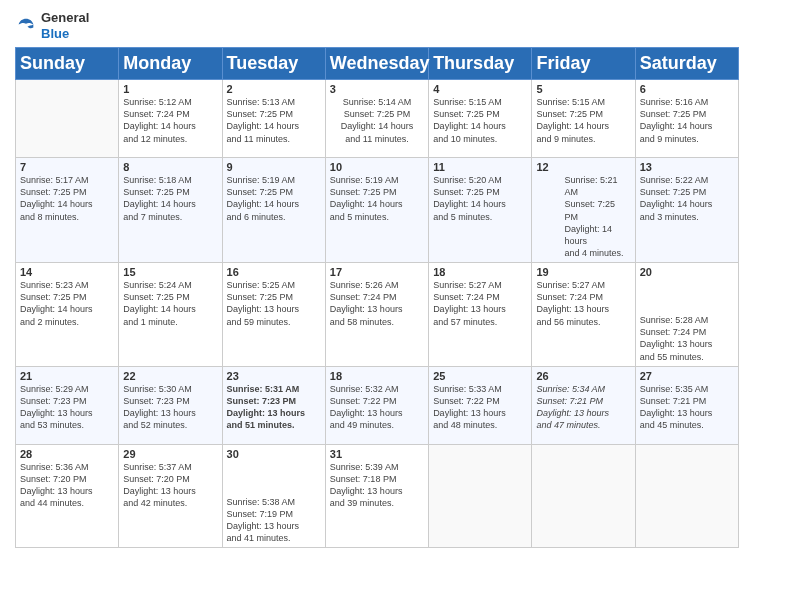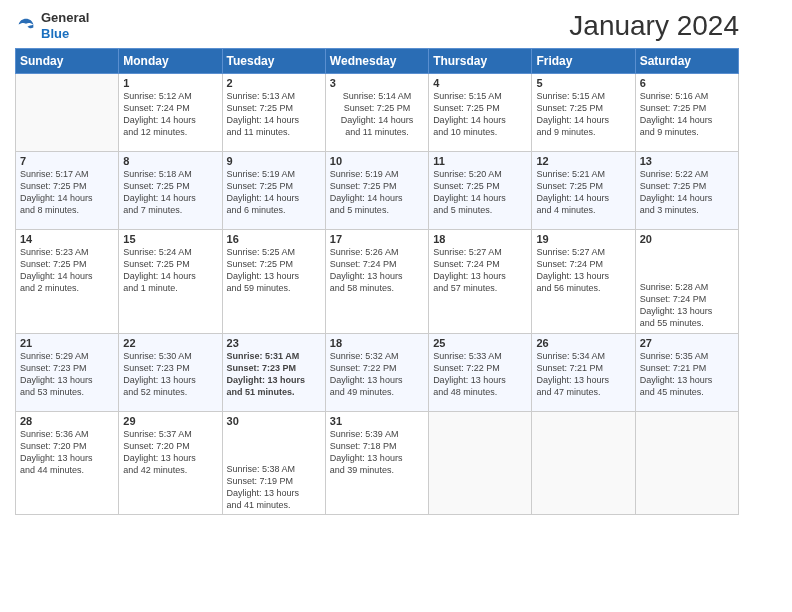--- a/index.html
+++ b/index.html
@@ -50,21 +50,21 @@
       color: #555;
     }
     .calendar-table {
       width: 100%;
       border-collapse: collapse;
       table-layout: fixed;
     }
     .calendar-table th {
       background: #2a6db5;
       color: #fff;
-      font-size: 12px;
+      font-size: 18px;
       font-weight: bold;
       padding: 5px 4px;
       text-align: left;
       border: 1px solid #5a8fd0;
     }
     .calendar-table td {
       border: 1px solid #ccc;
       vertical-align: top;
       padding: 3px 4px;
       font-size: 9.5px;
@@ -100,21 +100,20 @@
       <svg class="logo-bird" viewBox="0 0 30 30" xmlns="http://www.w3.org/2000/svg">
         <path d="M15 5 C10 5 6 8 5 13 C8 11 12 10 15 12 C18 10 22 11 25 13 C24 8 20 5 15 5Z" fill="#2a6db5"></path>
         <path d="M25 13 C22 15 19 14 17 16 C19 18 22 19 25 17Z" fill="#2a6db5"></path>
       </svg>
       <div class="logo-text">
         <span class="logo-general">General</span><br>
         <span class="logo-blue">Blue</span>
       </div>
     </div>
     <div class="title-block">
-      <div class="month-title">January 2024</div>
     </div>
   </div>
 
   <table class="calendar-table">
     <thead>
       <tr>
       <th>Sunday</th>
           <th>Monday</th>
           <th>Tuesday</th>
           <th>Wednesday</th>
@@ -200,21 +199,21 @@
           </td>
           <td>
             <span class="day-number">11</span>
             <div class="day-info" style="white-space: pre-line;">Sunrise: 5:20 AM
 Sunset: 7:25 PM
 Daylight: 14 hours
 and 5 minutes.</div>
           </td>
           <td>
             <span class="day-number">12</span>
-            <div class="day-info" style="white-space: pre-line;">Sunrise: 5:21 AM
+            <div class="day-info" style="white-space: pre-line; margin-left: 28px;">Sunrise: 5:21 AM
 Sunset: 7:25 PM
 Daylight: 14 hours
 and 4 minutes.</div>
           </td>
           <td>
             <span class="day-number">13</span>
             <div class="day-info" style="white-space: pre-line;">Sunrise: 5:22 AM
 Sunset: 7:25 PM
 Daylight: 14 hours
 and 3 minutes.</div>
@@ -302,21 +301,21 @@
           </td>
           <td>
             <span class="day-number">25</span>
             <div class="day-info" style="white-space: pre-line;">Sunrise: 5:33 AM
 Sunset: 7:22 PM
 Daylight: 13 hours
 and 48 minutes.</div>
           </td>
           <td>
             <span class="day-number">26</span>
-            <div class="day-info" style="white-space: pre-line;">Sunrise: 5:34 AM
+            <div class="day-info" style="white-space: pre-line; font-style: italic;">Sunrise: 5:34 AM
 Sunset: 7:21 PM
 Daylight: 13 hours
 and 47 minutes.</div>
           </td>
           <td>
             <span class="day-number">27</span>
             <div class="day-info" style="white-space: pre-line;">Sunrise: 5:35 AM
 Sunset: 7:21 PM
 Daylight: 13 hours
 and 45 minutes.</div>

